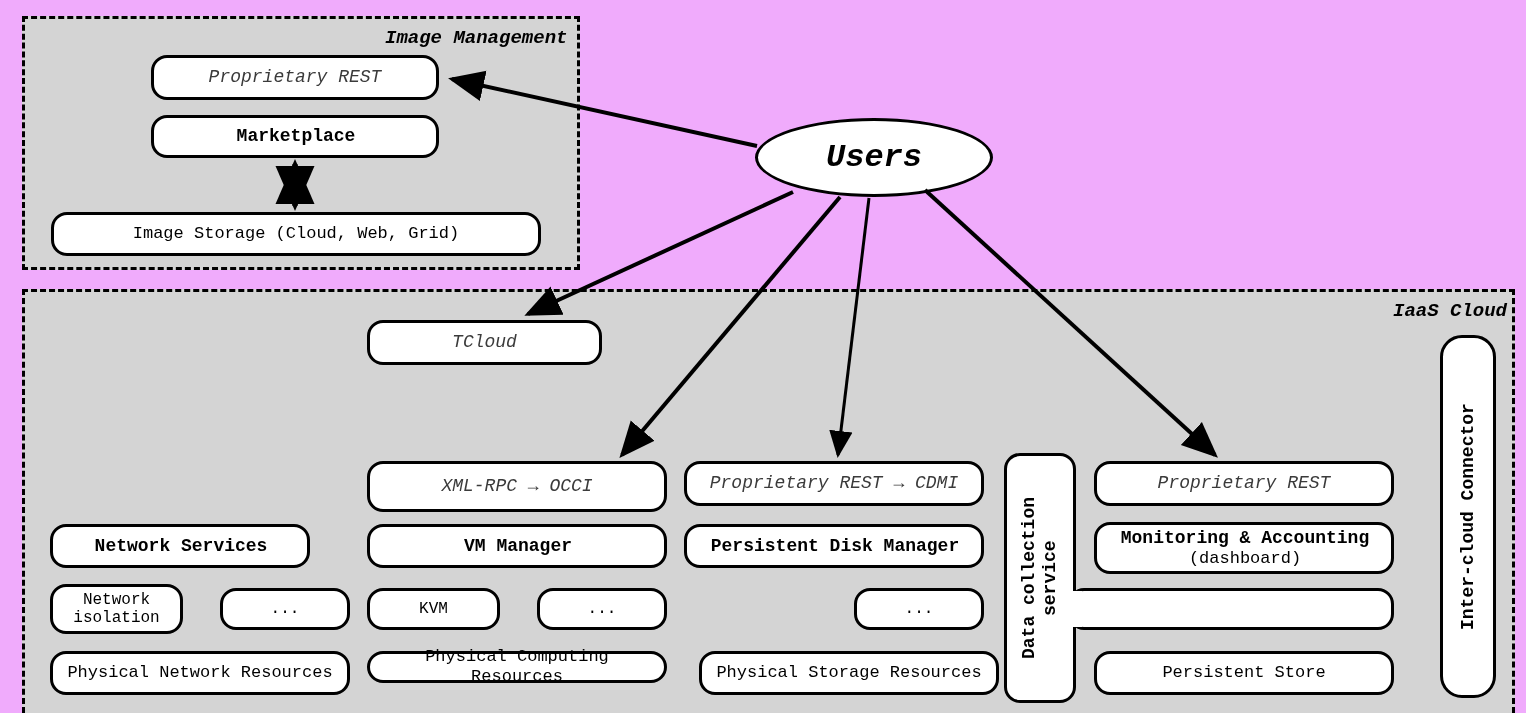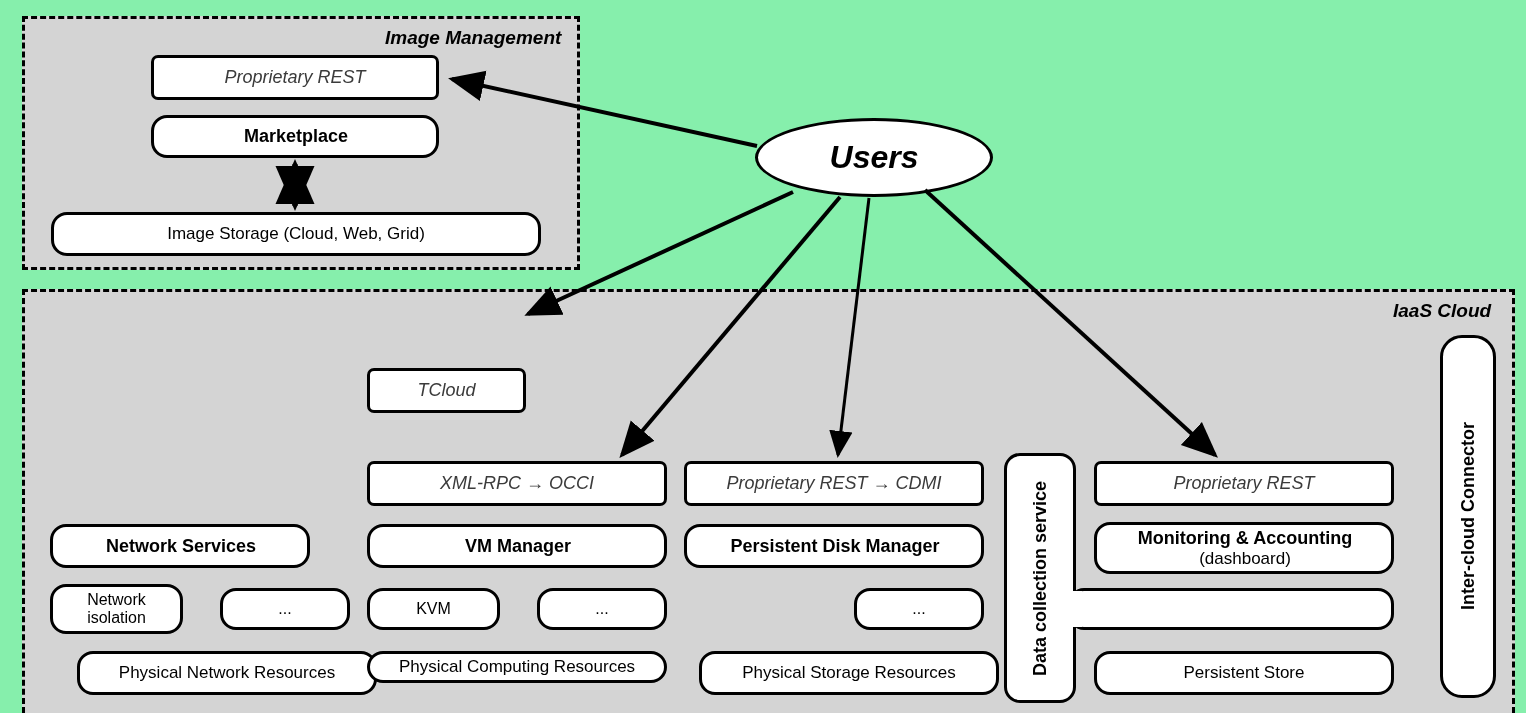--- a/index.html
+++ b/index.html
@@ -4,22 +4,22 @@
 <style>
   html, body {
     margin: 0;
     padding: 0;
     background: #ffffff;
   }
   #canvas {
     position: relative;
     width: 1526px;
     height: 713px;
-    background: #86efac;
-    font-family: Liberation Sans, sans-serif;
+    background: #f0abfc;
+    font-family: Liberation Mono, monospace;
     overflow: hidden;
   }
 
   
   .region {
     position: absolute;
     background: #d4d4d4;
     border: 3px dashed #000000;
     box-sizing: border-box;
   }
@@ -42,21 +42,21 @@
     display: flex;
     align-items: center;
     justify-content: center;
     text-align: center;
     font-size: 17px;
     color: #000000;
     line-height: 1.15;
     padding: 0 6px;
   }
   .box.bold   { font-weight: bold; font-size: 18px; padding-left: 8px; }
-  .box.iface  { font-style: italic; color: #3b3b3b; font-size: 18px; border-radius: 7px; }
+  .box.iface  { font-style: italic; color: #3b3b3b; font-size: 18px; }
   .box.small  { font-size: 16px; }
   .box.pill   { border-radius: 22px; }
   .box.vertical {
     writing-mode: vertical-rl;
     transform: rotate(180deg);
     font-weight: bold;
     font-size: 18px;
     padding: 6px 0;
   }
   .box .two-line { display:block; }
@@ -96,28 +96,28 @@
 
   <div class="box iface" style="left:151px; top:55px; width:288px; height:45px;">Proprietary REST</div>
 
   <div class="box bold" style="left:151px; top:115px; width:288px; height:43px;">Marketplace</div>
 
   <div class="box" style="left:51px; top:212px; width:490px; height:44px;">Image Storage (Cloud, Web, Grid)</div>
 
   <div class="region" style="left:22px; top:289px; width:1493px; height:424px; border-bottom:none;"></div>
   <div class="region-label" style="left:1393px; top:300px;">IaaS Cloud</div>
 
-  <div class="box iface" style="left:367px; top:320px; width:159px; height:45px;margin-top:48px;">TCloud</div>
+  <div class="box iface" style="left:367px; top:320px; width:235px; height:45px;">TCloud</div>
 
   <div class="box bold" style="left:50px; top:524px; width:260px; height:44px;">Network Services</div>
   <div class="box small" style="left:50px; top:584px; width:133px; height:50px;">Network isolation</div>
   <div class="box small" style="left:220px; top:588px; width:130px; height:42px;">...</div>
-  <div class="box" style="left:50px; top:651px; width:300px; height:44px;margin-left:27px;">Physical Network Resources</div>
+  <div class="box" style="left:50px; top:651px; width:300px; height:44px;">Physical Network Resources</div>
 
-  <div class="box iface" style="left:367px; top:461px; width:300px; height:45px;">XML-RPC → OCCI</div>
+  <div class="box iface" style="left:367px; top:461px; width:300px; height:51px;">XML-RPC → OCCI</div>
   <div class="box bold" style="left:367px; top:524px; width:300px; height:44px;">VM Manager</div>
   <div class="box small" style="left:367px; top:588px; width:133px; height:42px;">KVM</div>
   <div class="box small" style="left:537px; top:588px; width:130px; height:42px;">...</div>
   <div class="box" style="left:367px; top:651px; width:300px; height:32px;">Physical Computing Resources</div>
 
   <div class="box iface" style="left:684px; top:461px; width:300px; height:45px;">Proprietary REST → CDMI</div>
   <div class="box bold" style="left:684px; top:524px; width:300px; height:44px;">Persistent Disk Manager</div>
   <div class="box small" style="left:854px; top:588px; width:130px; height:42px;">...</div>
   <div class="box" style="left:684px; top:651px; width:300px; height:44px;margin-left:15px;">Physical Storage Resources</div>
 

